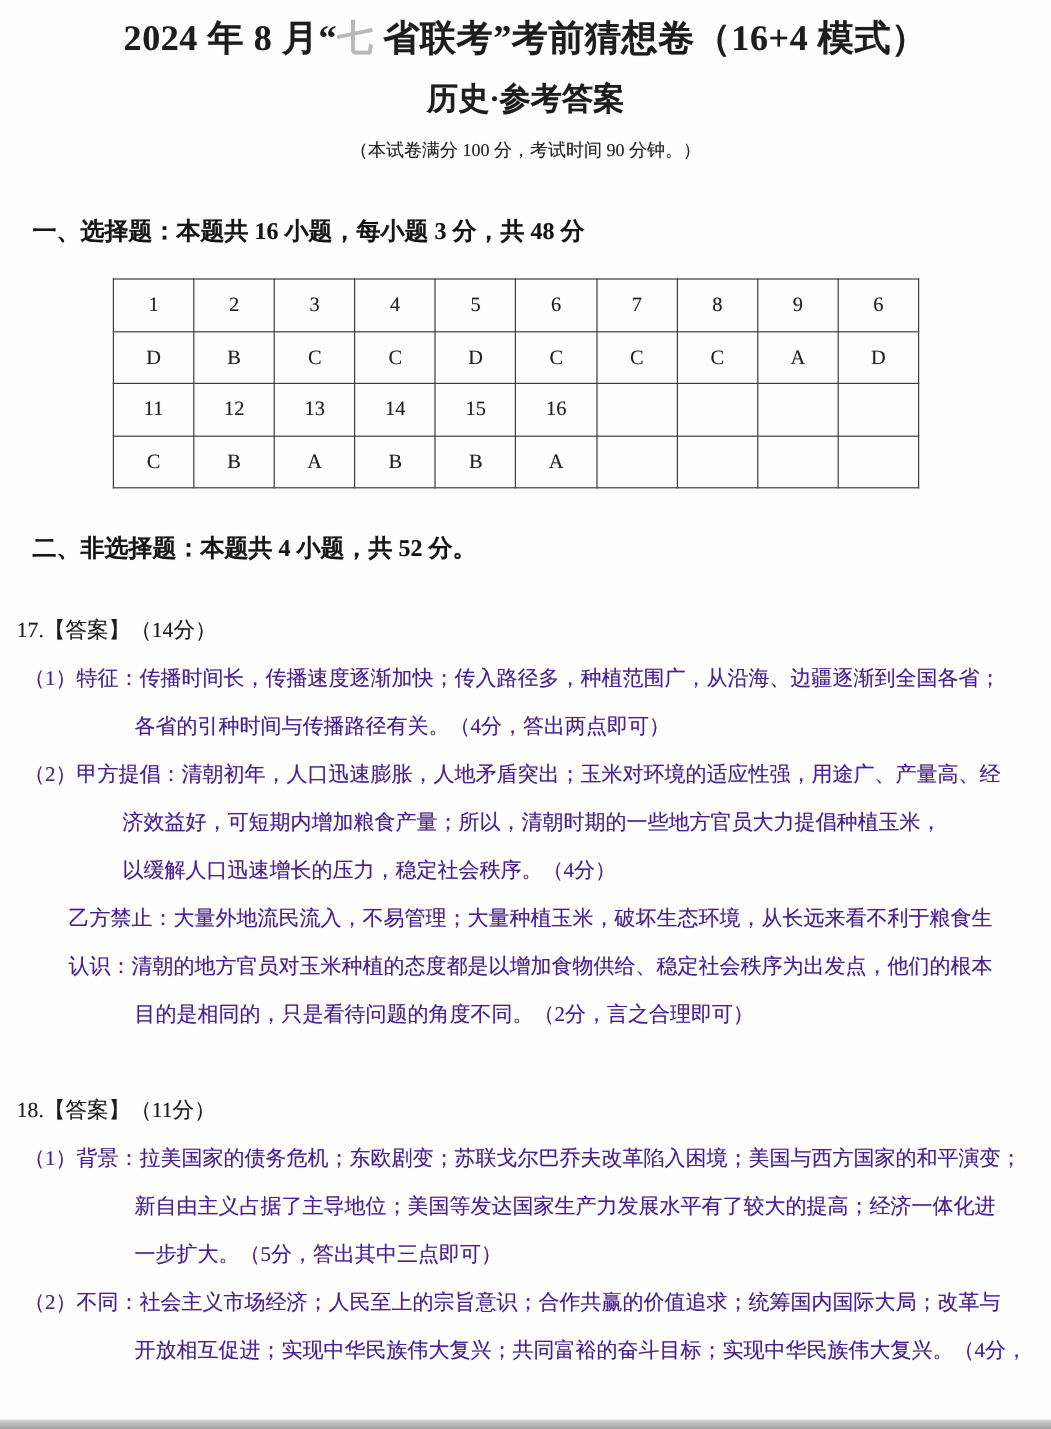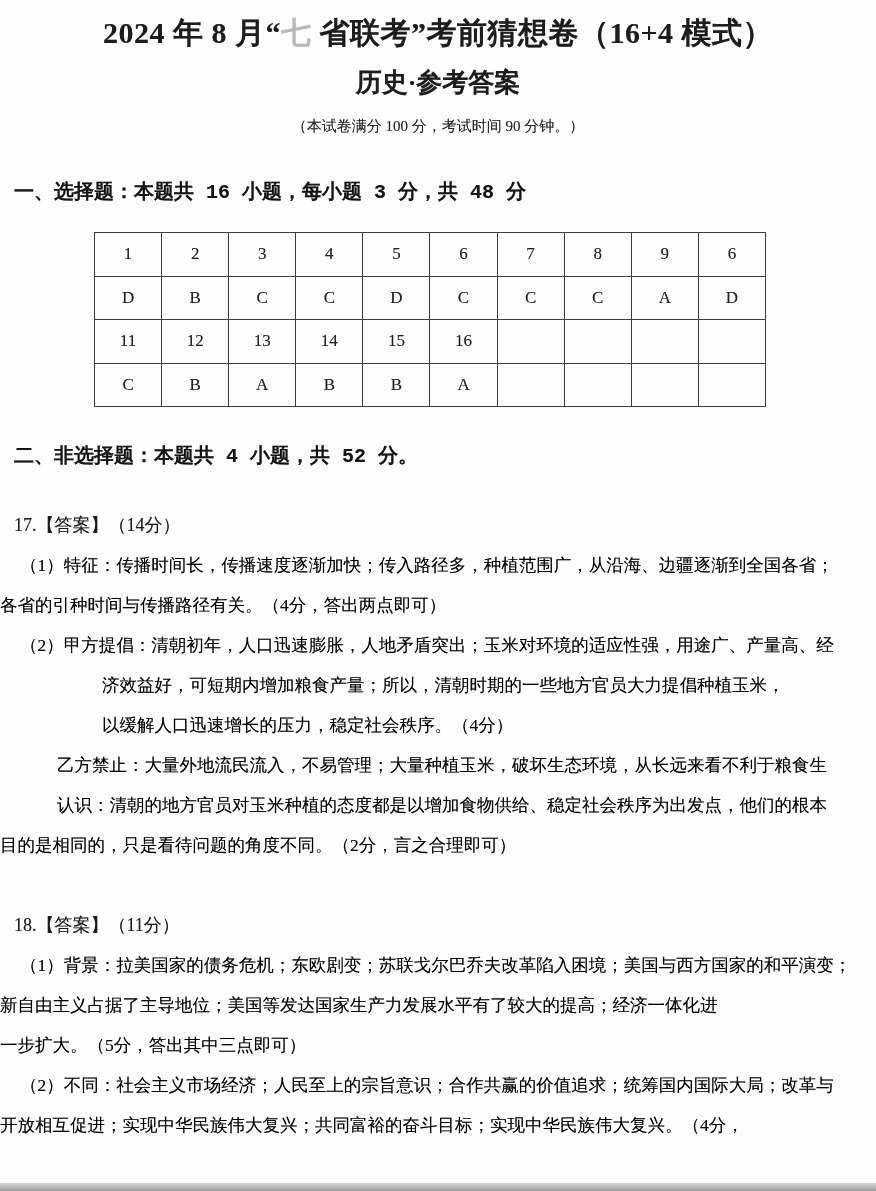--- a/index.html
+++ b/index.html
@@ -9,43 +9,43 @@
     font-family:"Liberation Serif","DejaVu Serif",serif;
     text-shadow:0 0 0.6px rgba(40,40,40,.45);
   }
   .abs{position:absolute;left:0;right:0;}
   .center{text-align:center;}
   .doc-title{top:10px;height:46px;line-height:46px;font-size:30px;font-weight:bold;letter-spacing:.5px;color:#1d1d1d;}
   .doc-title .faded{opacity:.3;}
   .doc-subtitle{top:64px;height:38px;line-height:38px;font-size:26px;font-weight:bold;color:#1d1d1d;}
   .exam-note{top:112px;height:28px;line-height:28px;font-size:15px;}
   .sec-heading{
-    font-family:Liberation Mono, monospace;
-    font-weight:bold;font-size:20px;color:#151515;left:14px;right:auto;
+    font-family:Liberation Serif, serif;
+    font-weight:bold;font-size:20px;color:#151515;left:27px;right:auto;
     height:28px;line-height:28px;white-space:nowrap;
   }
   .s1{top:179px;}
   .s2{top:443px;}
   table.answer-table{
     position:absolute;top:232px;left:94px;width:672px;
     border-collapse:collapse;table-layout:fixed;
   }
   table.answer-table td{
     border:1px solid #3c3c3c;height:42.5px;text-align:center;vertical-align:middle;
     font-size:17px;color:#222;padding:0;
   }
   .answers{top:505px;left:0;right:0;}
   .ans-item + .ans-item{margin-top:40px;}
   .ans-heading{
     margin-left:14px;height:40px;line-height:40px;
     font-size:18px;font-weight:normal;color:#1c1c1c;white-space:nowrap;
   }
-  .ans-line{height:40px;line-height:40px;font-size:17.5px;white-space:nowrap;color:#000000;}
+  .ans-line{height:40px;line-height:40px;font-size:17.5px;white-space:nowrap;color:#4c1d95;}
   .ind-q{padding-left:20px;}
-  .ind-a{}
+  .ind-a{padding-left:112px;}
   .ind-b{padding-left:102px;}
   .ind-l{padding-left:57px;}
   .scan-edge{
     position:absolute;left:0;right:0;bottom:0;height:8px;
     background:linear-gradient(to bottom,#d6d6d6,#9e9e9e);
   }
 </style>
 </head>
 <body>
 

